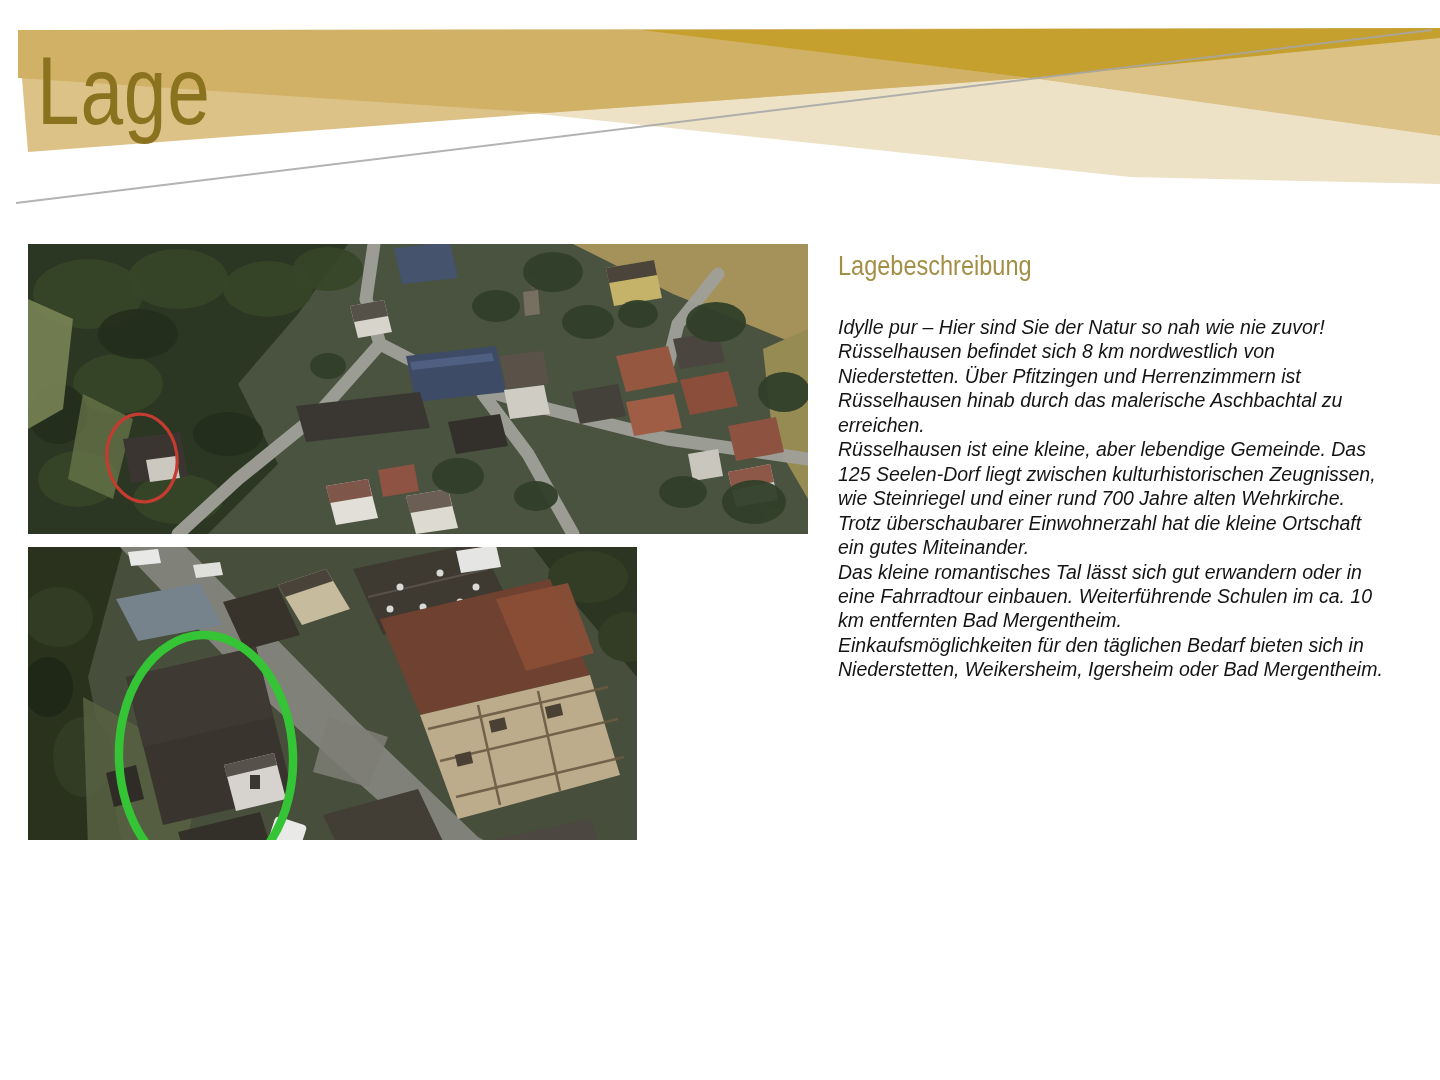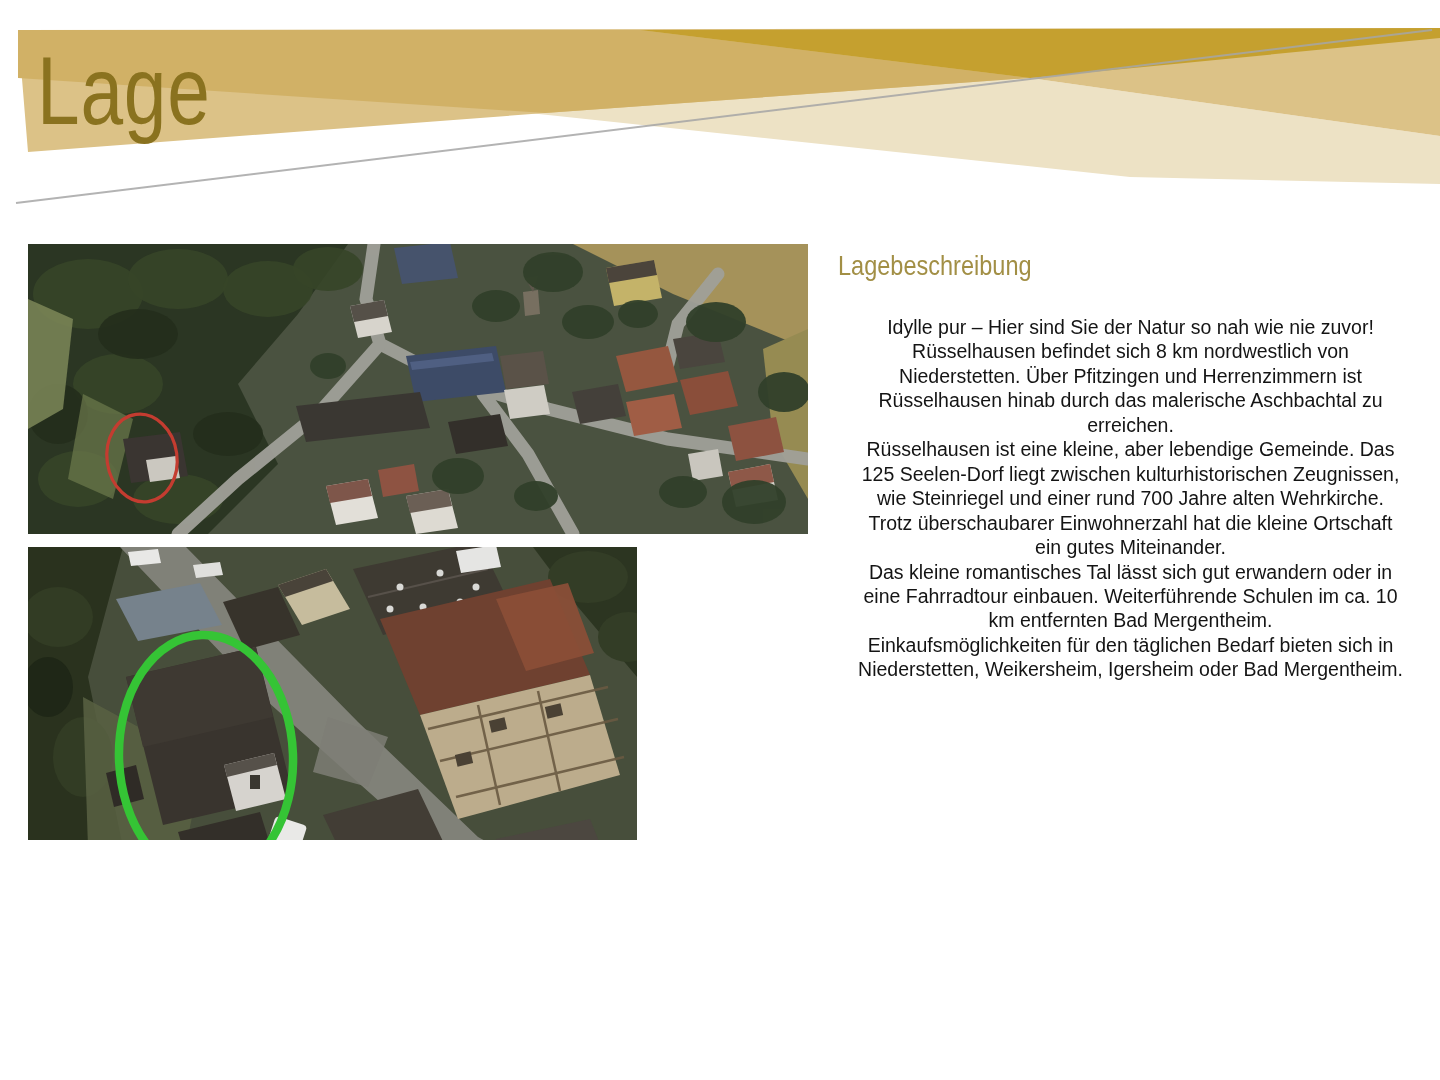--- a/index.html
+++ b/index.html
@@ -1,36 +1,37 @@
 <!DOCTYPE html>
 <html><head>
 <meta charset="utf-8">
 <style>
   html,body{margin:0;padding:0;}
   body{width:1440px;height:1080px;background:#ffffff;font-family:"Liberation Sans",sans-serif;}
-  .slide{position:relative;width:1440px;height:840px;overflow:hidden;background:#fff;text-align:center;}
+  .slide{position:relative;width:1440px;height:840px;overflow:hidden;background:#fff;}
   .header-svg{position:absolute;left:0;top:0;display:block;}
   .page-title{
     position:absolute;left:37px;top:42px;
     font-size:97px;line-height:1.0;color:#8A721F;
     transform:scaleX(0.79);transform-origin:0 0;
     letter-spacing:1px;white-space:nowrap;
   }
   .photo{position:absolute;display:block;}
   #photo1{left:28px;top:244px;}
   #photo2{left:28px;top:547px;}
   .desc-heading{
     position:absolute;left:838px;top:249px;
     font-size:28px;line-height:34px;color:#A28F45;
     transform:scaleX(0.84);transform-origin:0 0;white-space:nowrap;
   }
   .desc-body{
     position:absolute;left:838px;top:315px;width:585px;
     font-size:19.5px;line-height:24.45px;color:#141414;
     white-space:pre-line;
+    font-style:italic;
   }
 </style>
 </head>
 <body>
 
 <div class="slide">
 
   <svg class="header-svg" width="1440" height="212" viewBox="0 0 1440 212">
     <polygon points="520,112 1030,78 1440,136 1440,184 1130,177" fill="#EDE2C5"></polygon>
     <polygon points="18,30 1440,28 1440,136 1030,78 545,113 28,152" fill="#DCC287"></polygon>

